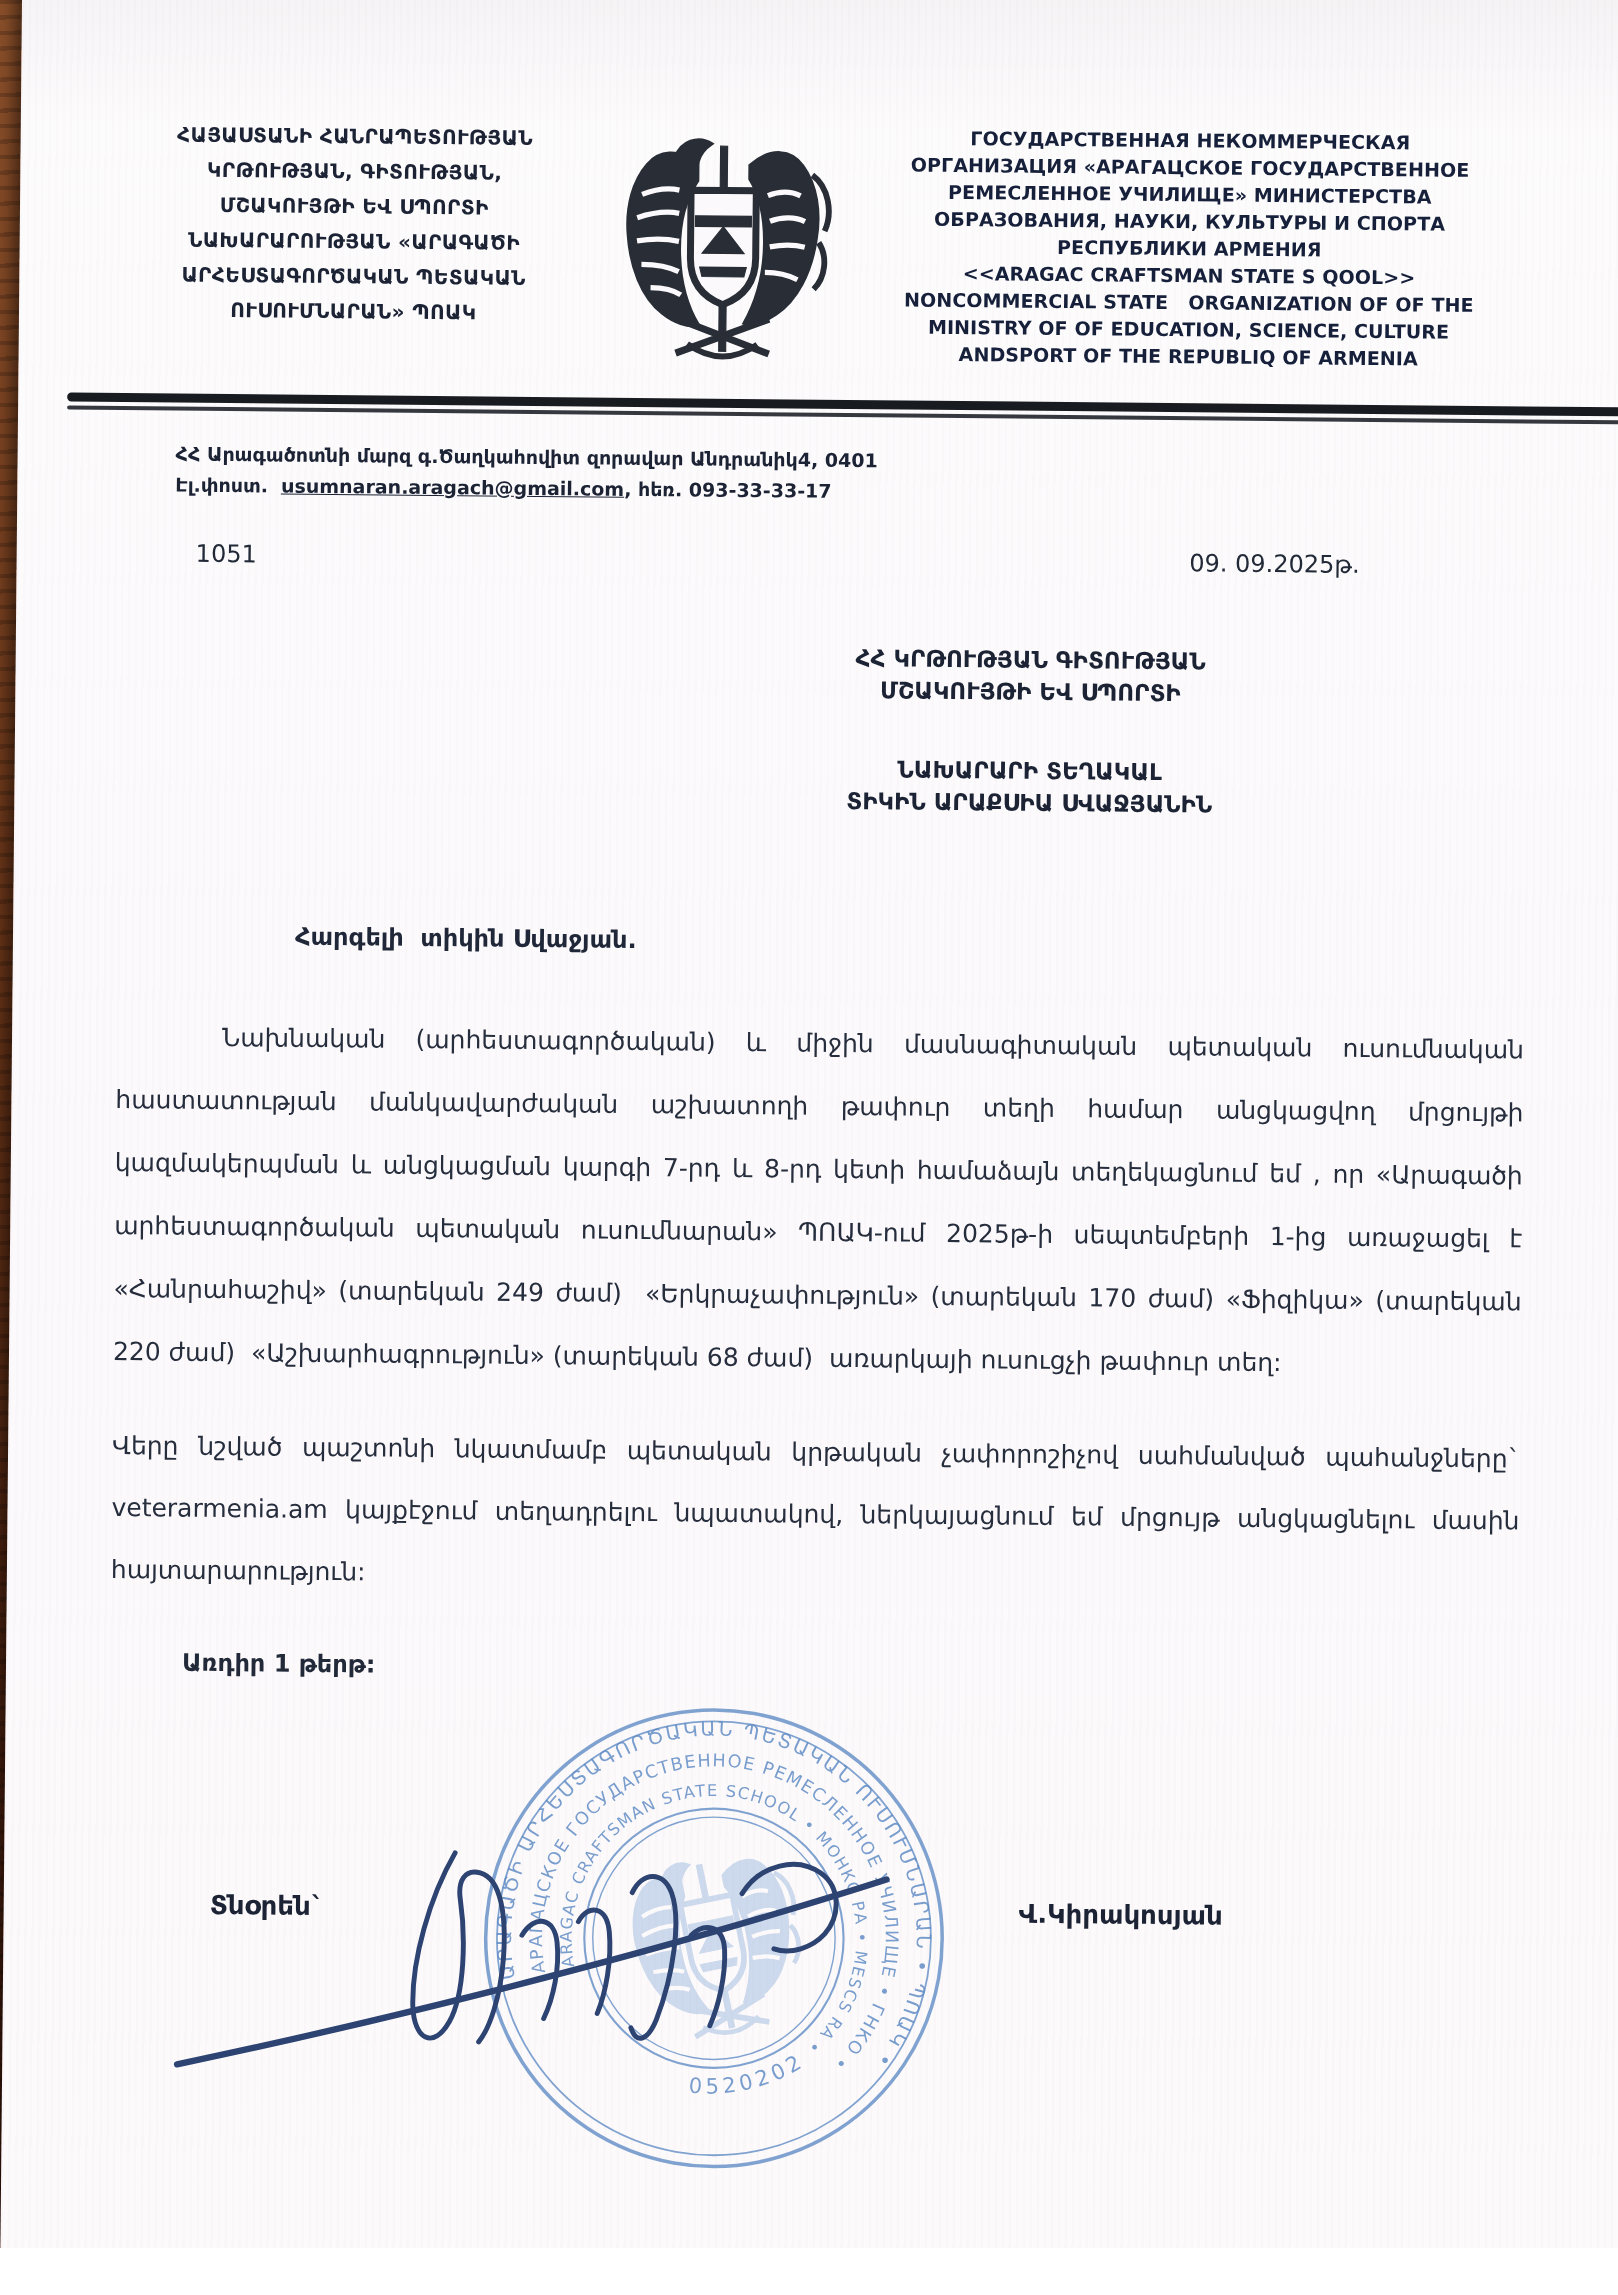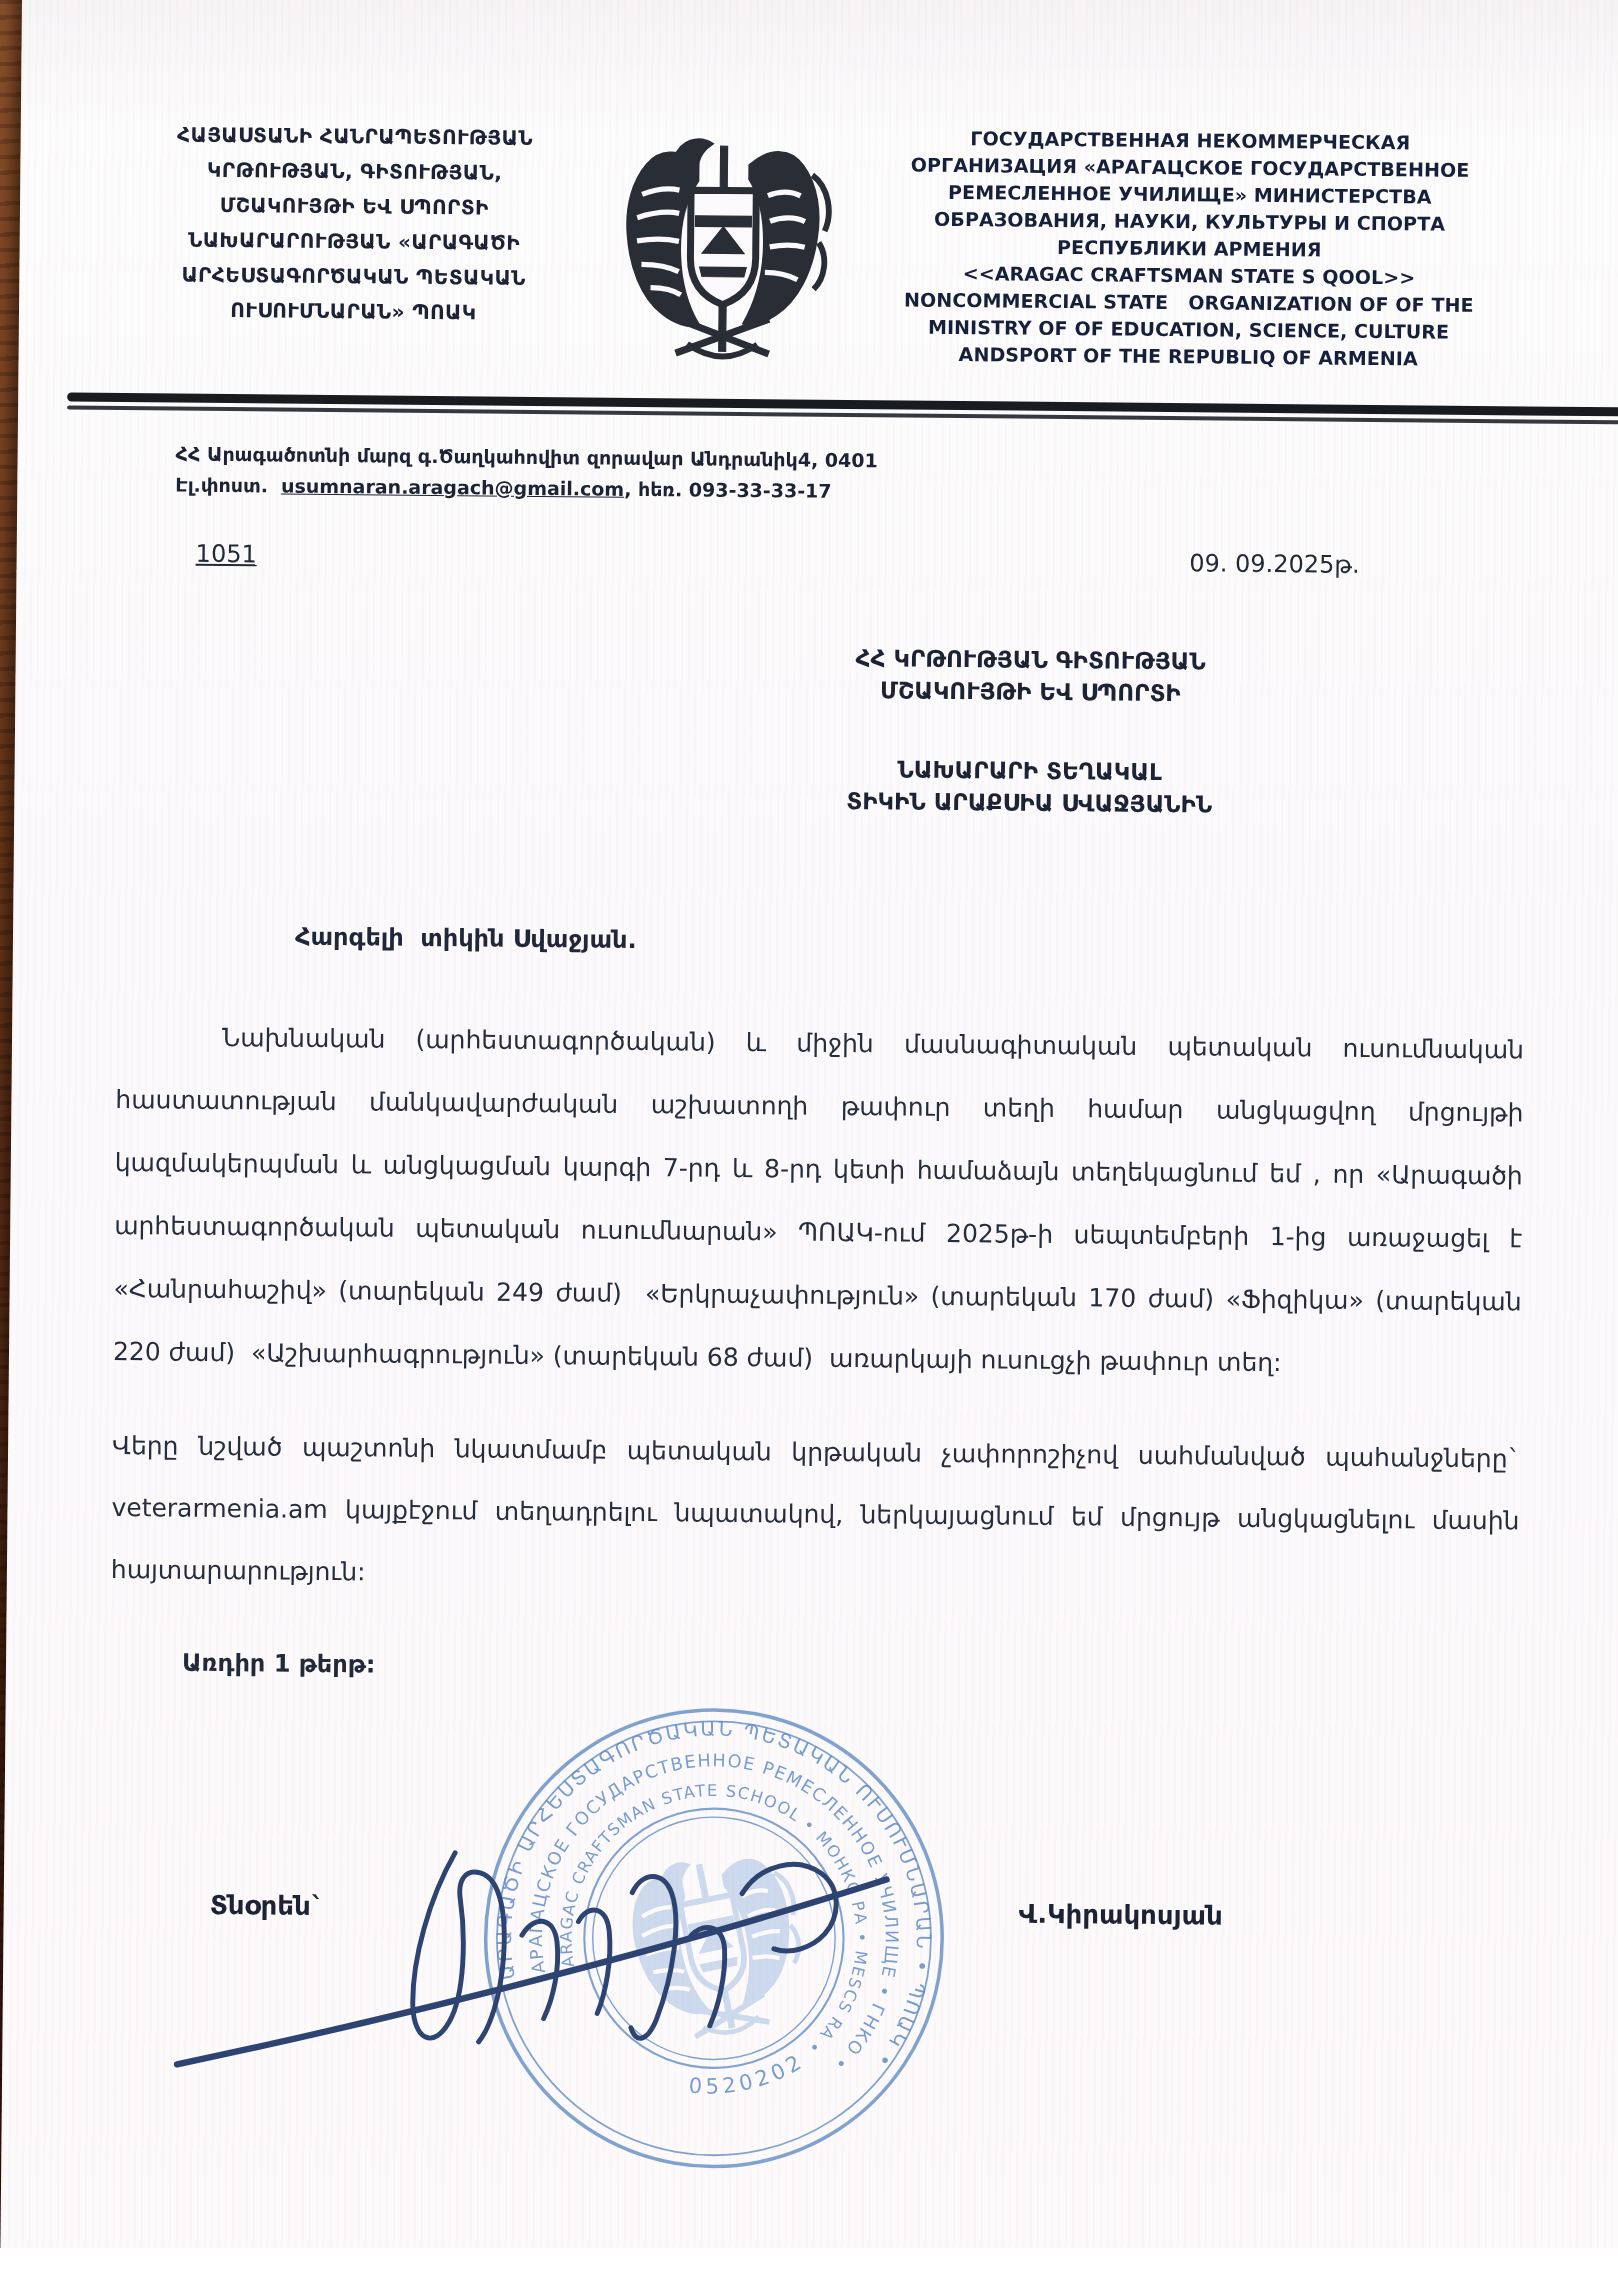--- a/index.html
+++ b/index.html
@@ -34,21 +34,21 @@
   .divider .d1{height:8.5px;background:#181b20;border-radius:4.2px;}
   .divider .d2{height:4.2px;background:#1f232a;margin-top:4.2px;border-radius:2.1px;opacity:.9;}
   
   .address{margin-top:28px;margin-left:54px;font-weight:bold;font-size:19px;
     line-height:31px;color:#1c2335;}
   .address .email{text-decoration:underline;}
   .address .lbl{margin-right:13px;}
   
   .ref-row{display:flex;justify-content:space-between;margin-top:39px;
     font-size:24px;color:#222a38;}
-  .ref-number{margin-left:75px;text-decoration:underline;}
+  .ref-number{margin-left:75px;}
   .date{margin-right:169px;}
   
   .recipient{width:776px;margin:68px 109px 0 auto;text-align:center;
     font-weight:bold;font-size:23px;line-height:32px;color:#1b2334;}
   .recipient .r2{margin-top:47px;}
   
   .salutation{margin-top:111px;margin-left:178px;font-weight:bold;font-size:24px;color:#1f2738;}
   .para{margin-top:59px;font-size:25px;line-height:63px;text-align:justify;
     color:#262e3e;}
   .para.p1{text-indent:106px;margin-top:56px;}

